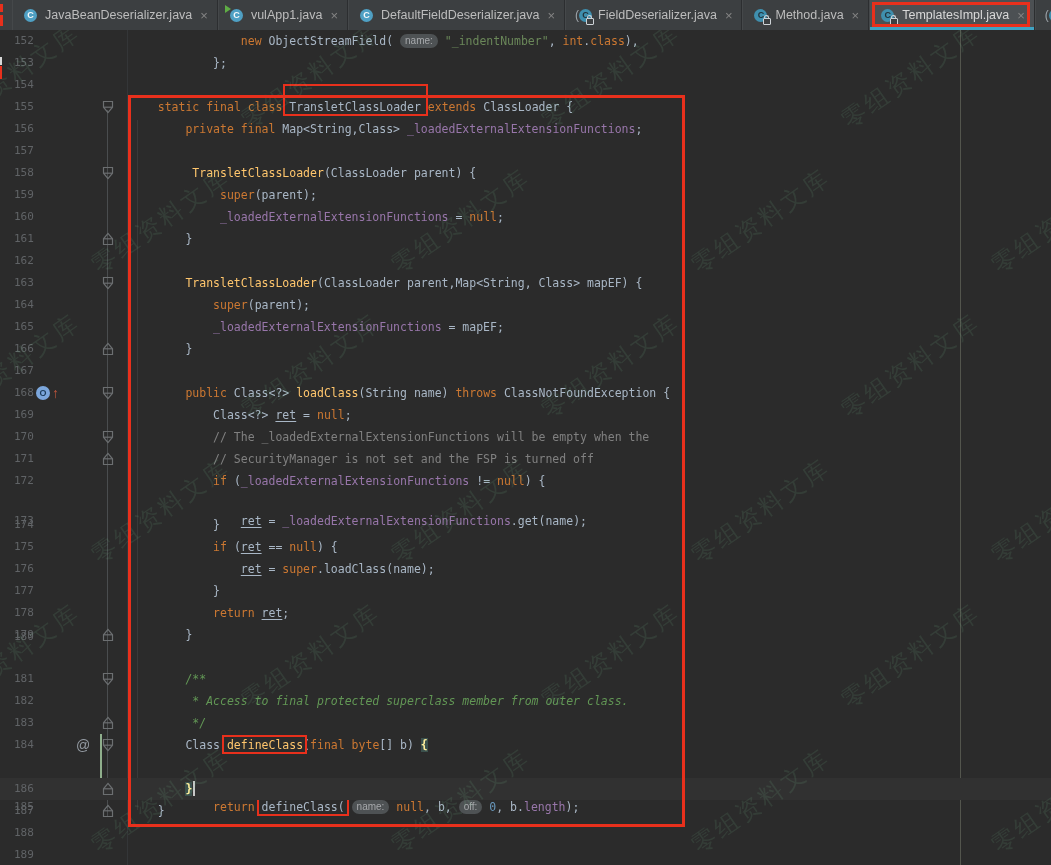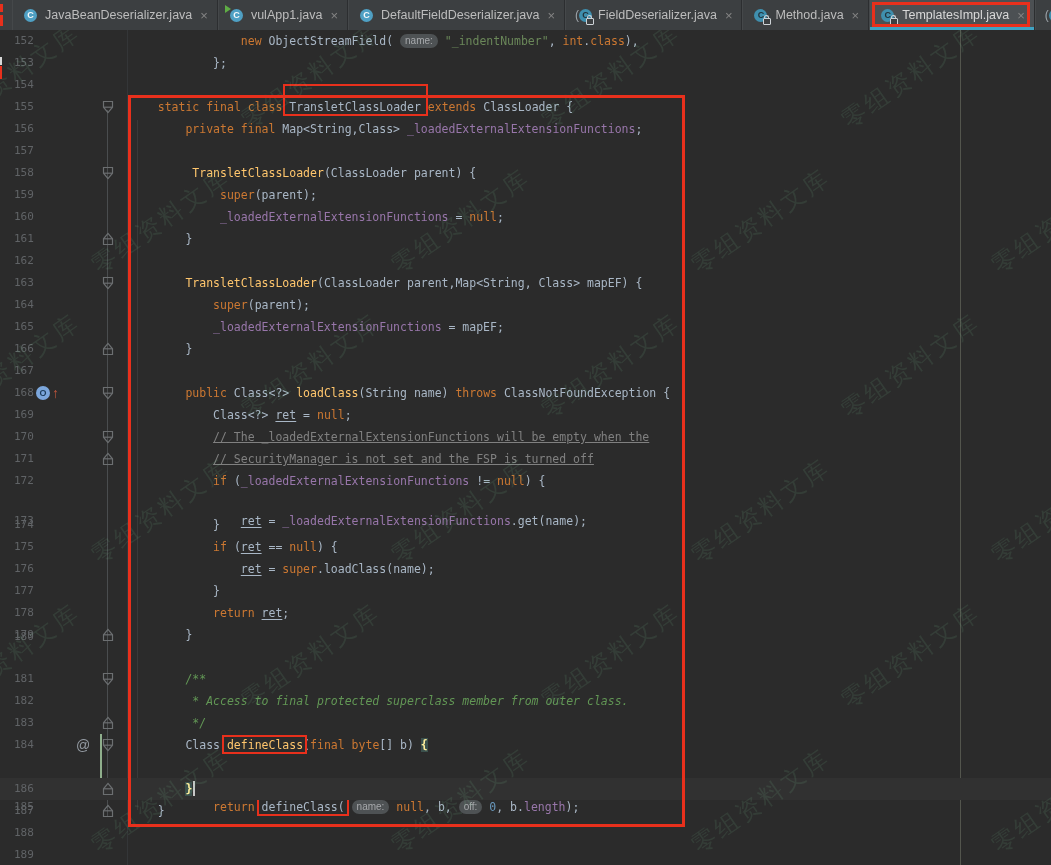--- a/index.html
+++ b/index.html
@@ -39,21 +39,21 @@
       font-family:"DejaVu Sans Mono",monospace;font-size:11px;line-height:22px;}
   .fold{position:absolute;left:102px;top:4px;width:12px;height:14px;}
   .code{position:absolute;left:130px;top:0;white-space:pre;
         font-family:"DejaVu Sans Mono",monospace;font-size:11.5px;line-height:22px;color:#A9B7C6;}
   .t-d{color:#A9B7C6;}
   .t-k{color:#CC7832;}
   .t-m{color:#FFC66D;}
   .t-f{color:#9876AA;}
   .t-s{color:#6A8759;}
   .t-n{color:#6897BB;}
-  .t-c{color:#808080;text-decoration:underline;}
+  .t-c{color:#808080;}
   .t-j{color:#629755;font-style:italic;}
   .t-u{color:#A9B7C6;text-decoration:underline;text-underline-offset:2px;}
   .hint{display:inline-block;background:#4e5254;color:#a6a8ab;border-radius:8px;
         padding:0 5px;font-family:"Liberation Sans",sans-serif;font-size:10px;line-height:14px;
         vertical-align:1px;}
   .bh{background:#3B514D;color:#FFEF9C;font-weight:bold;}
   .rb{position:relative;}
   .rb:after{content:"";position:absolute;left:-5px;right:-4px;top:-3px;bottom:-2px;
             border:2px solid #E8301C;pointer-events:none;}
   .rb-tall:after{left:-6px;right:-7px;top:-16px;bottom:-2px;}

